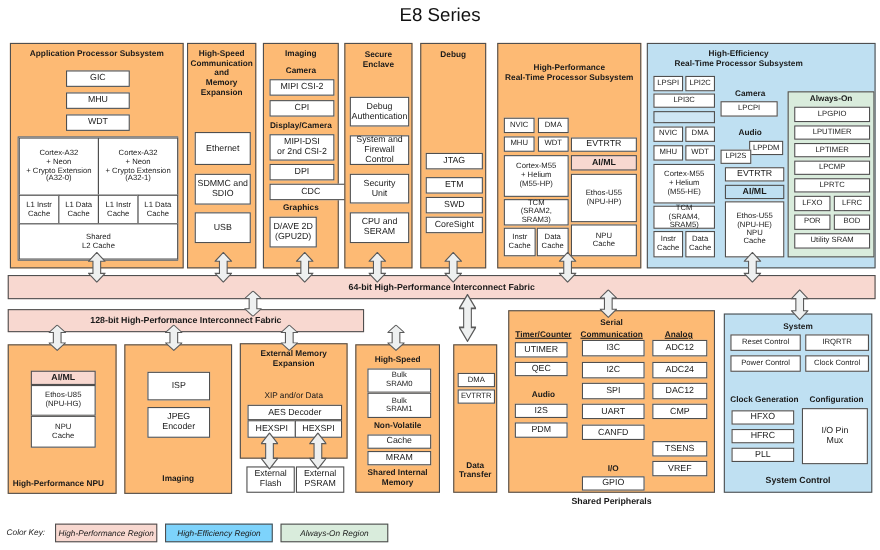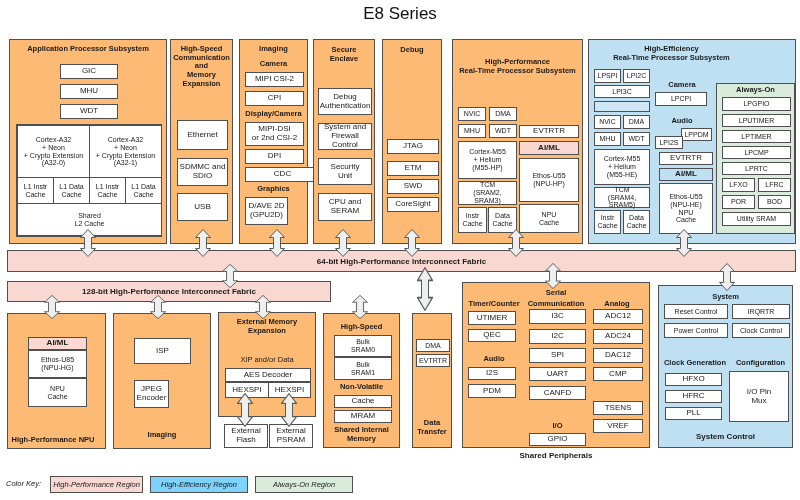--- a/index.html
+++ b/index.html
@@ -11,21 +11,21 @@
   .ao{background:#d9ecdc;}
   .wb{position:absolute;background:#ffffff;border:1px solid #4f4f4f;box-sizing:border-box;
       display:flex;align-items:center;justify-content:center;text-align:center;
       font-size:8px;line-height:1.12;white-space:pre-line;padding:0 1px;}
   .f7{font-size:7px;}
   .hpfill{background:#f8d8d0;font-weight:bold;}
   .hefill{background:#bfe0f2;font-weight:bold;}
   .eb{position:absolute;border:1px solid #4f4f4f;box-sizing:border-box;background:#cfe6f4;}
   .hd{position:absolute;font-weight:bold;text-align:center;font-size:7.5px;line-height:1.15;white-space:pre-line;}
   .lb{position:absolute;text-align:center;font-size:7.5px;line-height:1.15;white-space:pre-line;}
-  .u{}
+  .u{text-decoration:underline;}
   .bar{position:absolute;border:1px solid #4f4f4f;box-sizing:border-box;background:#f8d8d0;
        display:flex;align-items:center;justify-content:center;font-weight:bold;font-size:8px;}
   .cl{position:absolute;background:#fff;border:1px solid #4f4f4f;box-sizing:border-box;}
   .ib{position:absolute;background:#fff;border:1px solid #4f4f4f;box-sizing:border-box;
       display:flex;align-items:center;justify-content:center;text-align:center;
       font-size:7px;line-height:1.12;white-space:pre-line;}
   .ar{position:absolute;}
   .ttl{position:absolute;left:0;top:4px;width:800px;text-align:center;font-size:17px;color:#111;}
   .key{position:absolute;border:1px solid #4f4f4f;box-sizing:border-box;display:flex;align-items:center;
        justify-content:center;font-style:italic;font-size:7.5px;}
@@ -197,21 +197,21 @@
     <div class="wb hpfill" style="left:20px;top:23px;width:59px;height:13px">AI/ML</div>
     <div class="wb f7" style="left:20px;top:36px;width:59px;height:28px">Ethos-U85
 (NPU-HG)</div>
     <div class="wb f7" style="left:20px;top:64px;width:59px;height:29px">NPU
 Cache</div>
     <div class="hd" style="left:0;top:122px;width:90px">High-Performance NPU</div>
   </div>
 
   <div class="blk hp" style="left:113px;top:313px;width:98px;height:136px">
     <div class="wb" style="left:20px;top:24px;width:57px;height:26px">ISP</div>
-    <div class="wb" style="left:20px;top:66px;width:35px;height:28px">JPEG
+    <div class="wb" style="left:20px;top:56px;width:57px;height:28px">JPEG
 Encoder</div>
     <div class="hd" style="left:0;top:117px;width:96px">Imaging</div>
   </div>
 
   <div class="blk hp" style="left:218px;top:312px;width:98px;height:105px">
     <div class="hd" style="left:0;top:5px;width:96px">External Memory
 Expansion</div>
     <div class="lb" style="left:0;top:43px;width:96px">XIP and/or Data</div>
     <div class="wb" style="left:6px;top:55px;width:86px;height:14px">AES Decoder</div>
     <div class="wb" style="left:6px;top:69px;width:44px;height:16px">HEXSPI</div>

